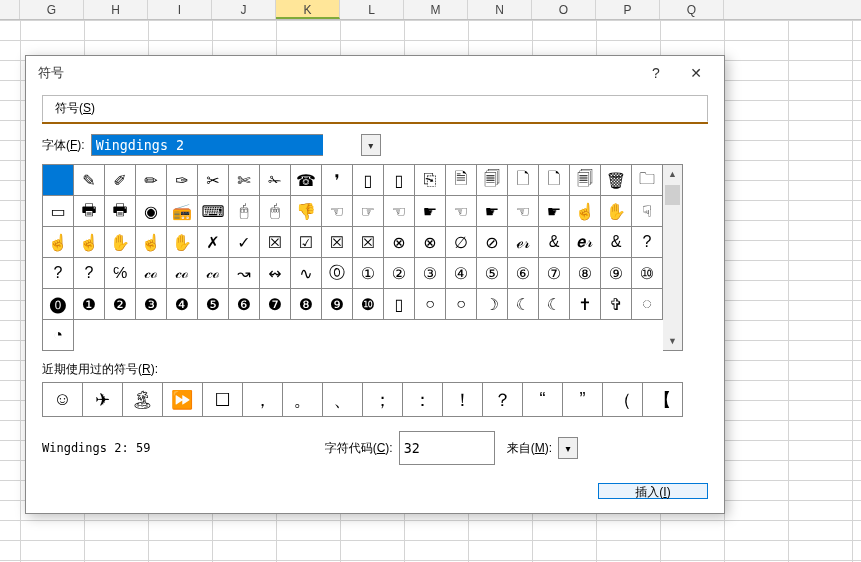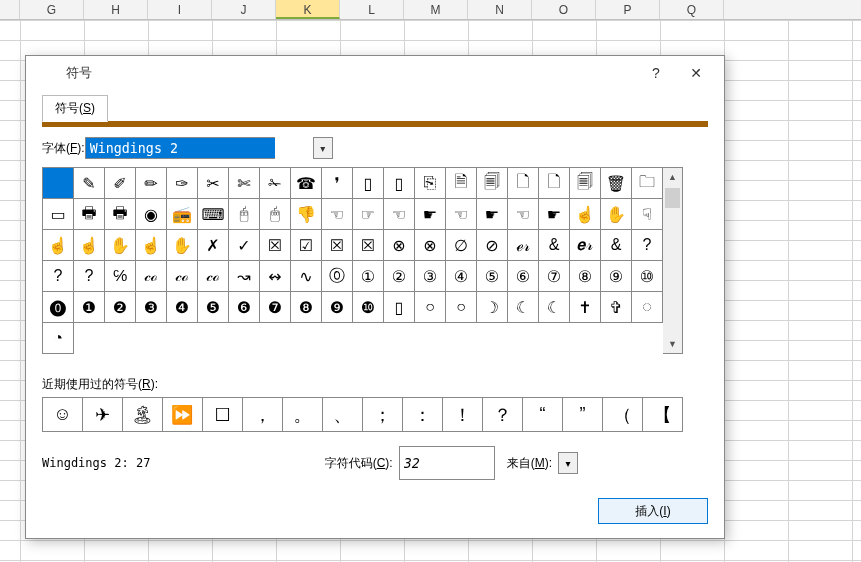--- a/index.html
+++ b/index.html
@@ -50,50 +50,50 @@
     width: 700px;
     background: #fff;
     border: 1px solid #888;
     box-shadow: 3px 3px 12px rgba(0,0,0,0.25);
   }
   .titlebar {
     height: 34px;
     display: flex;
     align-items: center;
     padding: 0 8px 0 12px;
-    margin-left: 28px;
   }
   .titlebar .title { flex: 1; color: #333; font-size: 13px; }
   .titlebar .winbtn {
     width: 40px; height: 30px;
     display:flex; align-items:center; justify-content:center;
     color:#333; font-size:14px;
   }
 
   .dlg-body { padding: 0 16px 14px 16px; }
 
   .tabs {
     display: flex;
-    border-bottom: 6px solid #a16207;
+    border-bottom: 3px solid #a16207;
     margin-top: 4px;
+    flex-direction: column;
   }
   .tab {
     padding: 4px 12px;
     border: 1px solid #bbb;
     border-bottom: none;
     background: #f0f0f0;
     margin-right: 0;
     position: relative;
     top: 1px;
   }
   .tab.active { background:#fff; border-bottom:1px solid #fff; }
   .row { display:flex; align-items:center; margin-top:10px; }
-  .lbl { }
+  .lbl { margin-right:6px; }
   .font-select {
-    display:flex; width:248px;gap:38px;
+    display:flex; width:290px;gap:38px;
   }
   .font-select input {
     flex:1; height:22px; padding:0 4px;
     border:1px solid #888; border-right:none;
     font-family: Consolas, monospace;
     background:#fff;
   }
   .font-select input::selection { background:#0078d7; color:#fff; }
   .font-select .dropbtn {
     width:20px; height:22px; border:1px solid #888;
@@ -133,21 +133,21 @@
     display:flex;align-items:center;justify-content:center;
     font-size:9px; color:#555;
   }
   .vscroll .up { top:0; }
   .vscroll .down { bottom:0; }
   .vscroll .thumb {
     position:absolute; left:2px; right:2px; top:20px; height:20px;
     background:#cfcfcf;
   }
 
-  .recent-label { margin-top:22px; }
+  .recent-label { margin-top:10px; }
   .recent-grid {
     display:grid;
     grid-template-columns: repeat(16, 40px);
     grid-auto-rows: 34px;
     border-top:1px solid #888;
     border-left:1px solid #888;
     margin-top:4px;
     width: fit-content;
   }
   .recent-grid .cell {
@@ -157,40 +157,39 @@
     font-size:18px; background:#fff; cursor:pointer;
   }
 
   .status-row {
     display:flex; align-items:center; margin-top:14px; gap:6px;
   }
   .status-row .spacer { flex:1; }
   .charcode-input {
     width:96px; height:22px; border:1px solid #888; padding:16px 4px;
     font-family: Consolas, monospace;
-    font-style: italic;
   }
   .from-select {
     display:flex; width:150px;
   }
   .from-select .val {
     flex:1; height:22px; border:1px solid #888; border-right:none;
     padding:0 4px; line-height:22px; background:#fff;
   }
   .from-select .dropbtn {
     width:20px; height:22px; border:1px solid #888; background:#f0f0f0;
     display:flex;align-items:center;justify-content:center; font-size:10px;
   }
 
   .btn-row {
     display:flex; justify-content:flex-end; gap:10px; margin-top:18px;
   }
   .btn {
-    min-width:110px; height:26px; border:1px solid #888;
-    background:#f0f0f0; display:flex;align-items:center;justify-content:center;
+    min-width:110px; height:16px; border:1px solid #888;
+    background:#f0f0f0; display:flex;justify-content:center;
     cursor:pointer;
   }
   .btn.primary { border:1px solid #0078d7; background:#eaf3fc; }
 
   .underline-key { text-decoration: underline; }
   .mono { font-family: Consolas, monospace; }
 </style>
 </head>
 <body>
 
@@ -401,21 +400,21 @@
         <div class="cell">：</div>
         <div class="cell">！</div>
         <div class="cell">？</div>
         <div class="cell">“</div>
         <div class="cell">”</div>
         <div class="cell">（</div>
         <div class="cell">【</div>
       </div>
 
     <div class="status-row">
-      <span class="mono">Wingdings 2: 27</span>
+      <span class="mono">Wingdings 2: 59</span>
       <span class="spacer"></span>
       <span>字符代码(<span class="underline-key">C</span>):</span>
       <input class="charcode-input mono" value="32" style="">
       <span style="margin-left:6px;">来自(<span class="underline-key">M</span>):</span>
       <div class="from-select">
         <div class="dropbtn">▾</div>
       </div>
     </div>
 
     <div class="btn-row">

